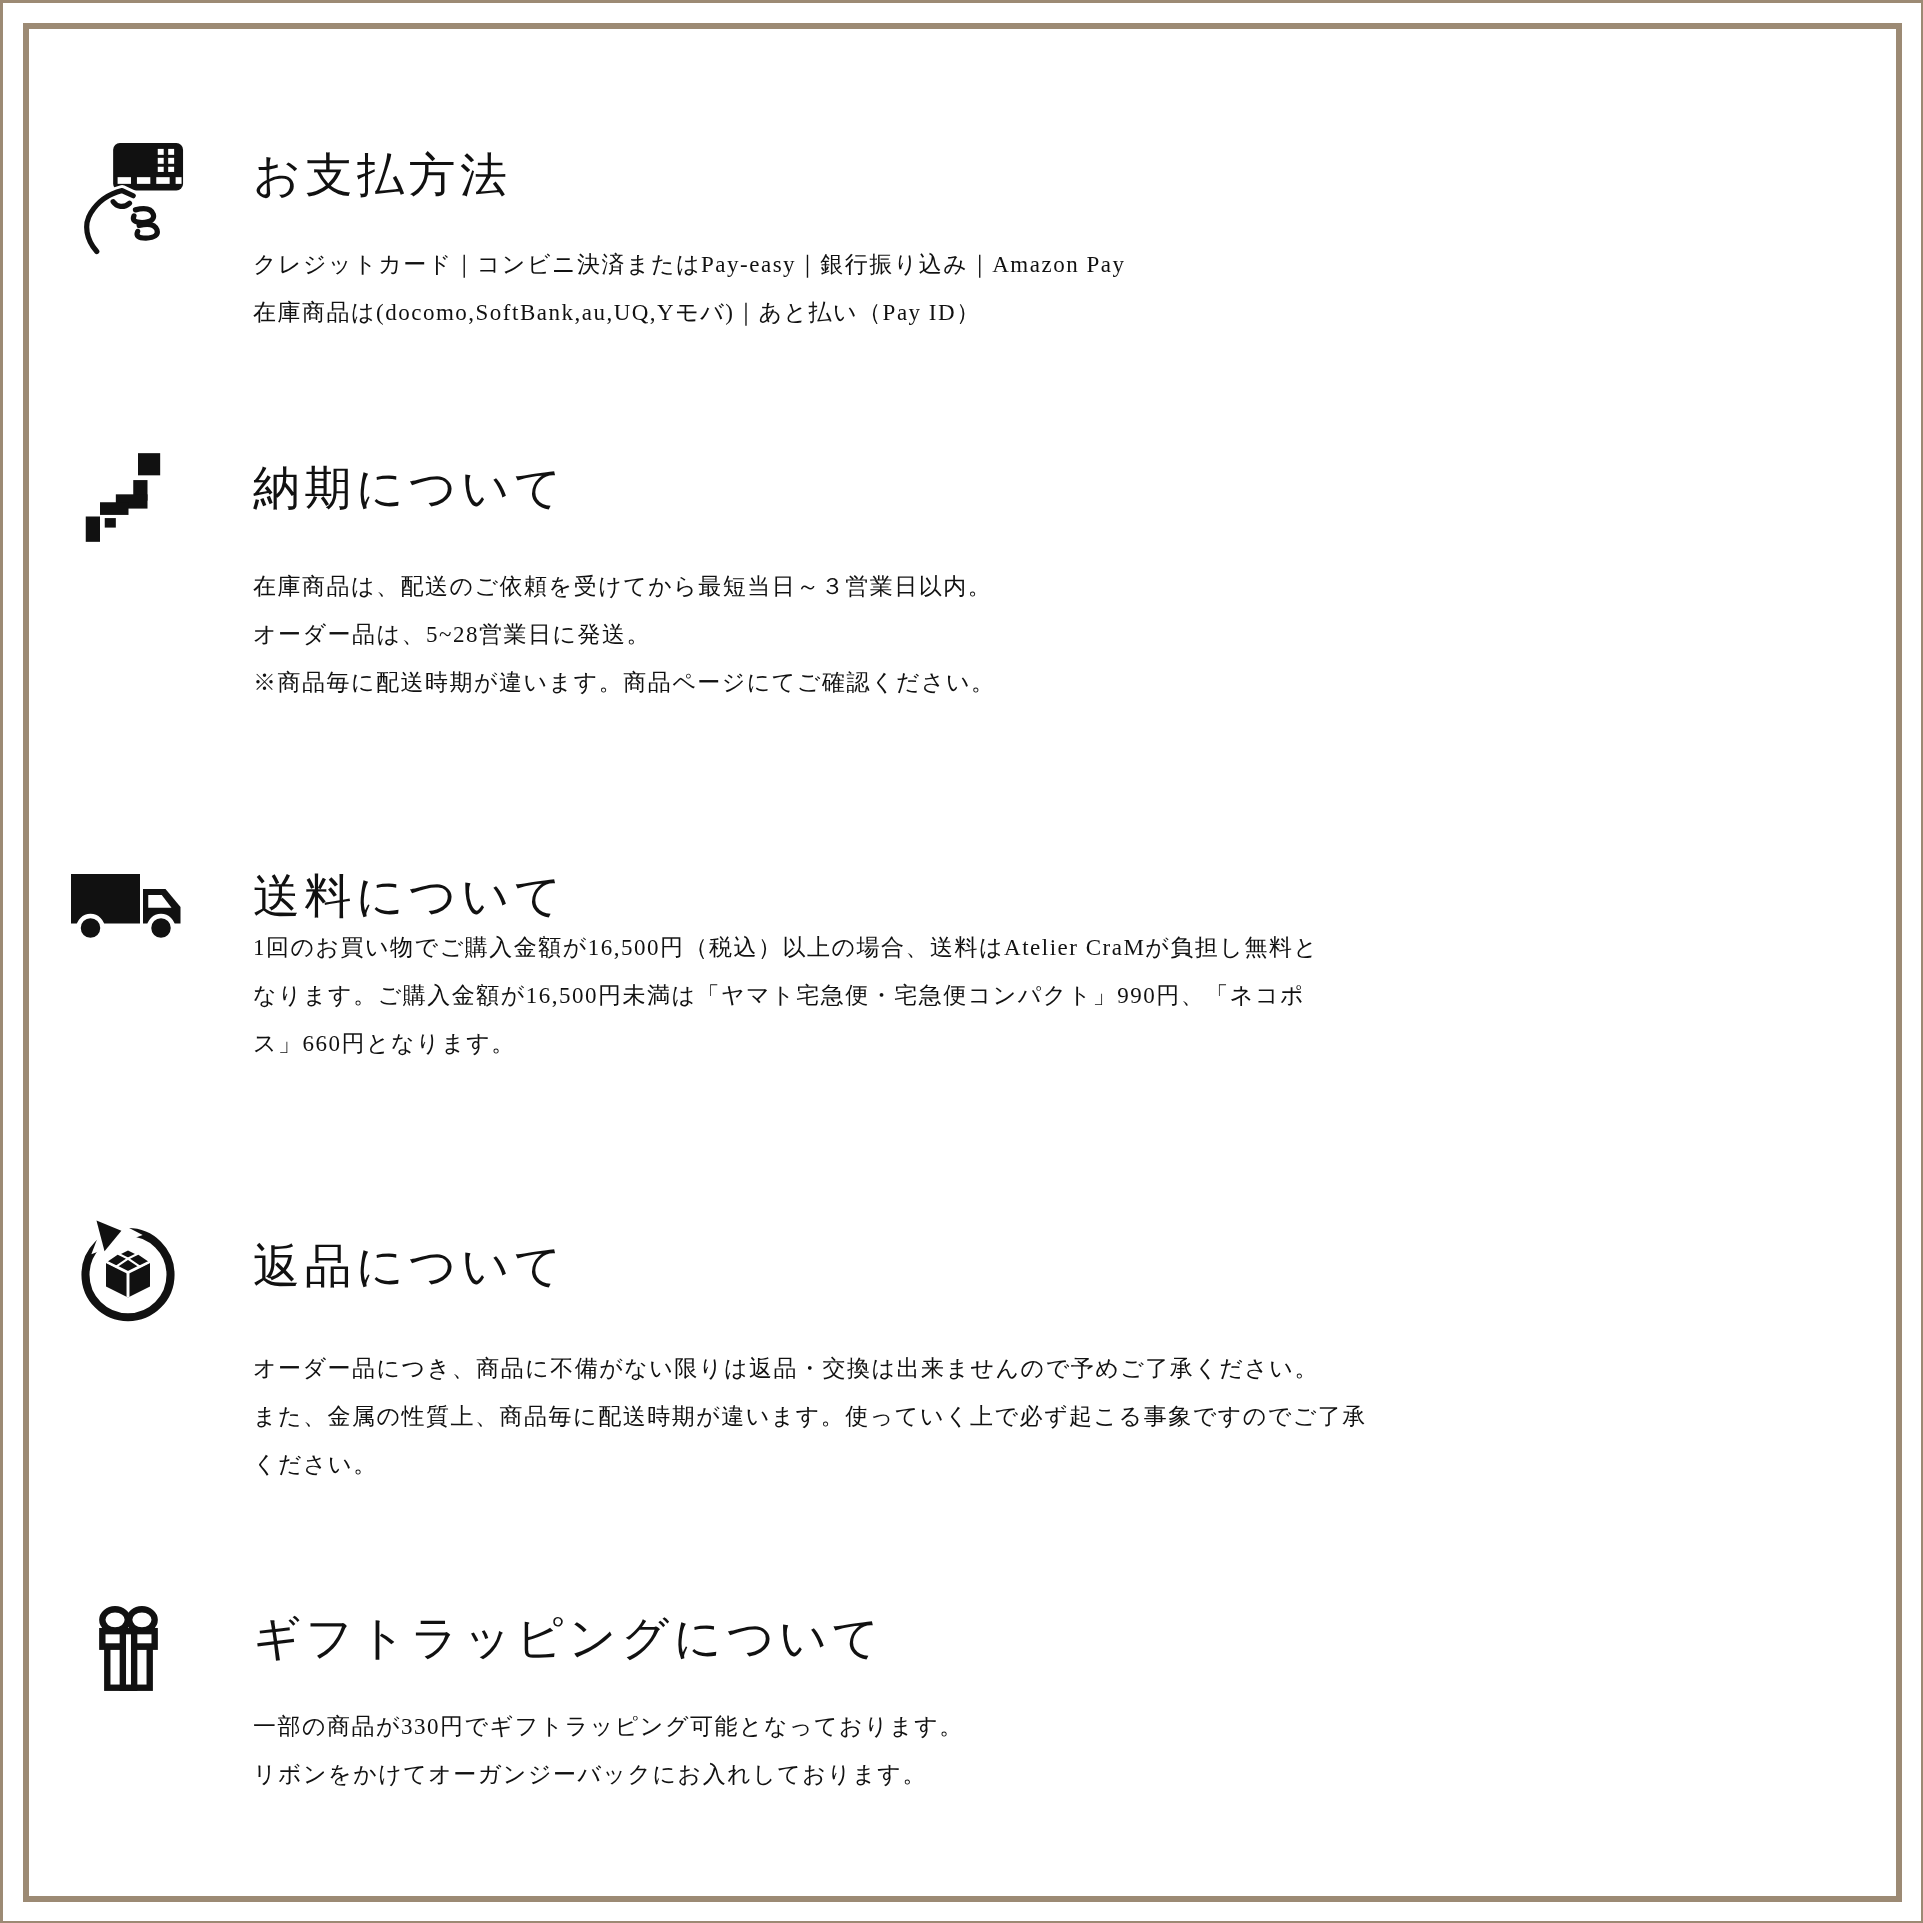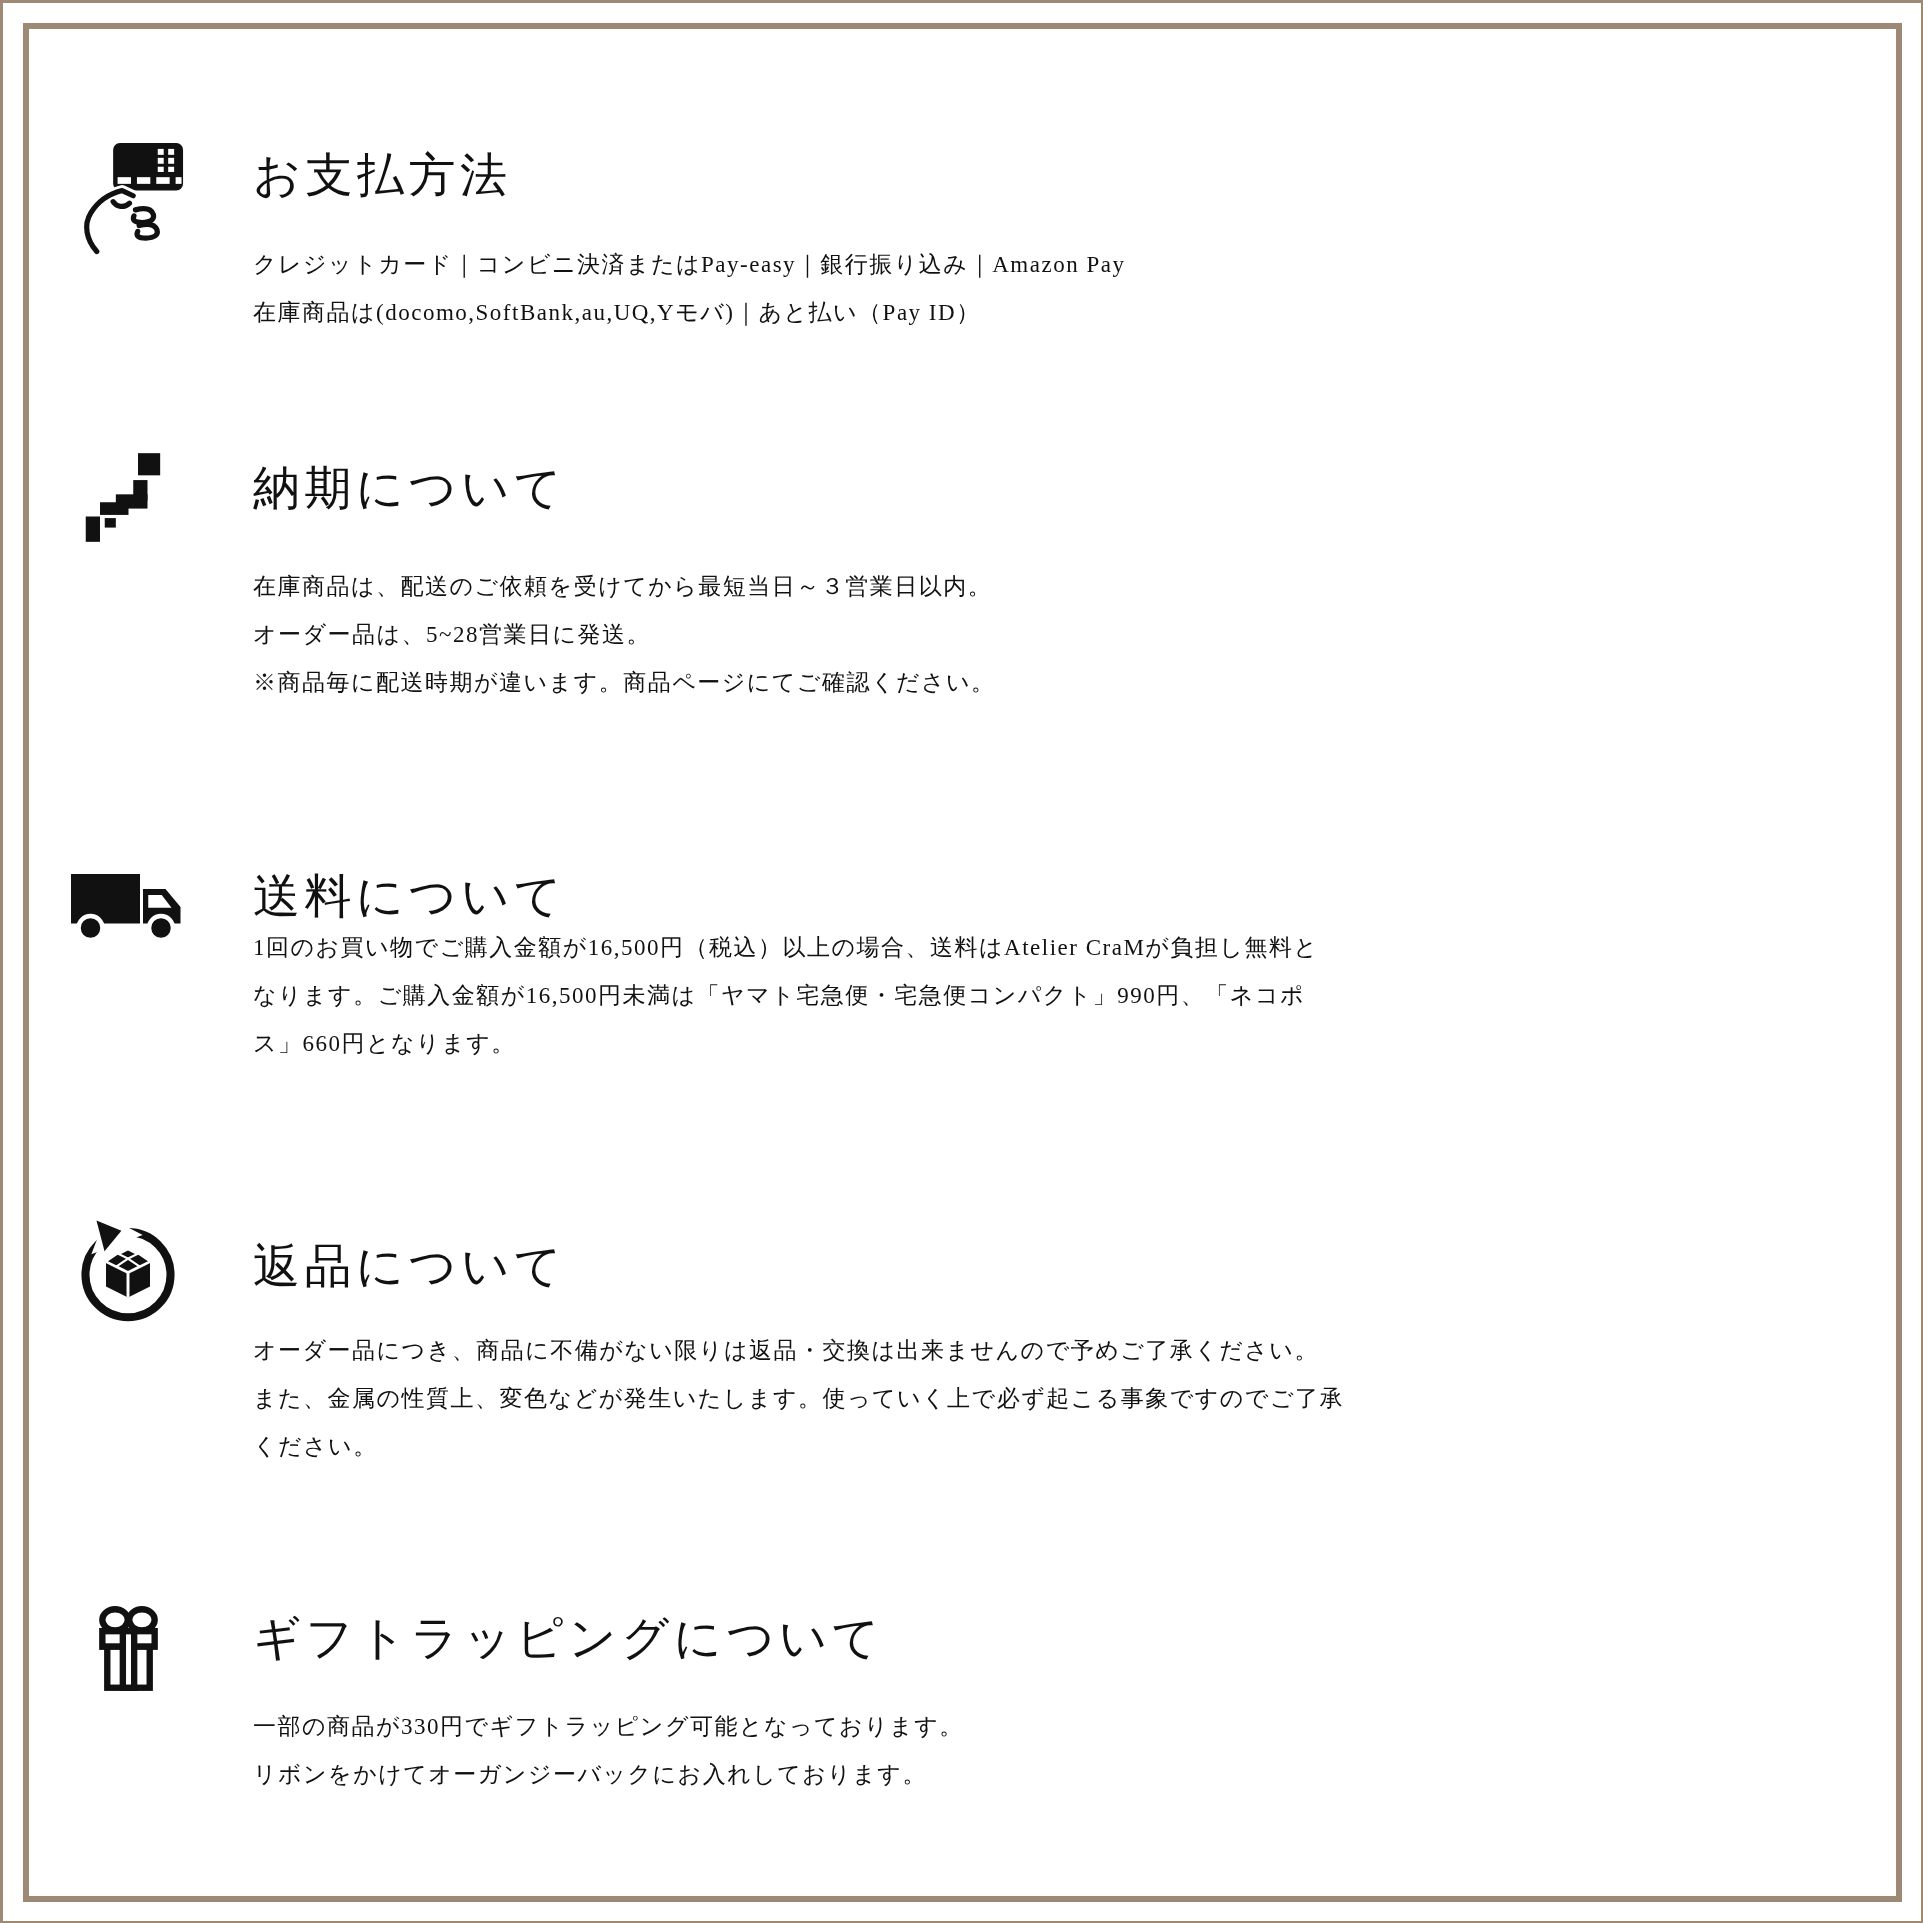--- a/index.html
+++ b/index.html
@@ -135,23 +135,23 @@
           <polygon points="45,62 75,47 105,62 105,96 75,111 45,96" fill="#111"></polygon>
           <polyline points="45,62 75,77 105,62" fill="none" stroke="#fff" stroke-width="4"></polyline>
           <line x1="75" y1="77" x2="75" y2="111" stroke="#fff" stroke-width="4"></line>
           <polygon points="45,62 61,51 75,58 59,69" fill="#111" stroke="#fff" stroke-width="3"></polygon>
           <polygon points="105,62 89,51 75,58 91,69" fill="#111" stroke="#fff" stroke-width="3"></polygon>
         </svg>
       </div>
     </div>
     <div class="text-col">
       <div class="heading">返品について</div>
-      <div class="body" style="margin-top:33px">
+      <div class="body" style="margin-top:51px">
         <div class="line">オーダー品につき、商品に不備がない限りは返品・交換は出来ませんので予めご了承ください。</div>
-        <div class="line">また、金属の性質上、変色などが発生いたします。使っていく上で必ず起こる事象ですのでご了承</div>
+        <div class="line">また、金属の性質上、商品毎に配送時期が違います。使っていく上で必ず起こる事象ですのでご了承</div>
         <div class="line">ください。</div>
       </div>
     </div>
   </div>
 
   <div class="section" style="top:1610px">
     <div class="icon-col">
       <div style="margin-left:11.3px;margin-top:-9px">
         <svg width="99" height="107" viewBox="0 0 140 150">
           <g fill="#fff" stroke="#111" stroke-width="9">

